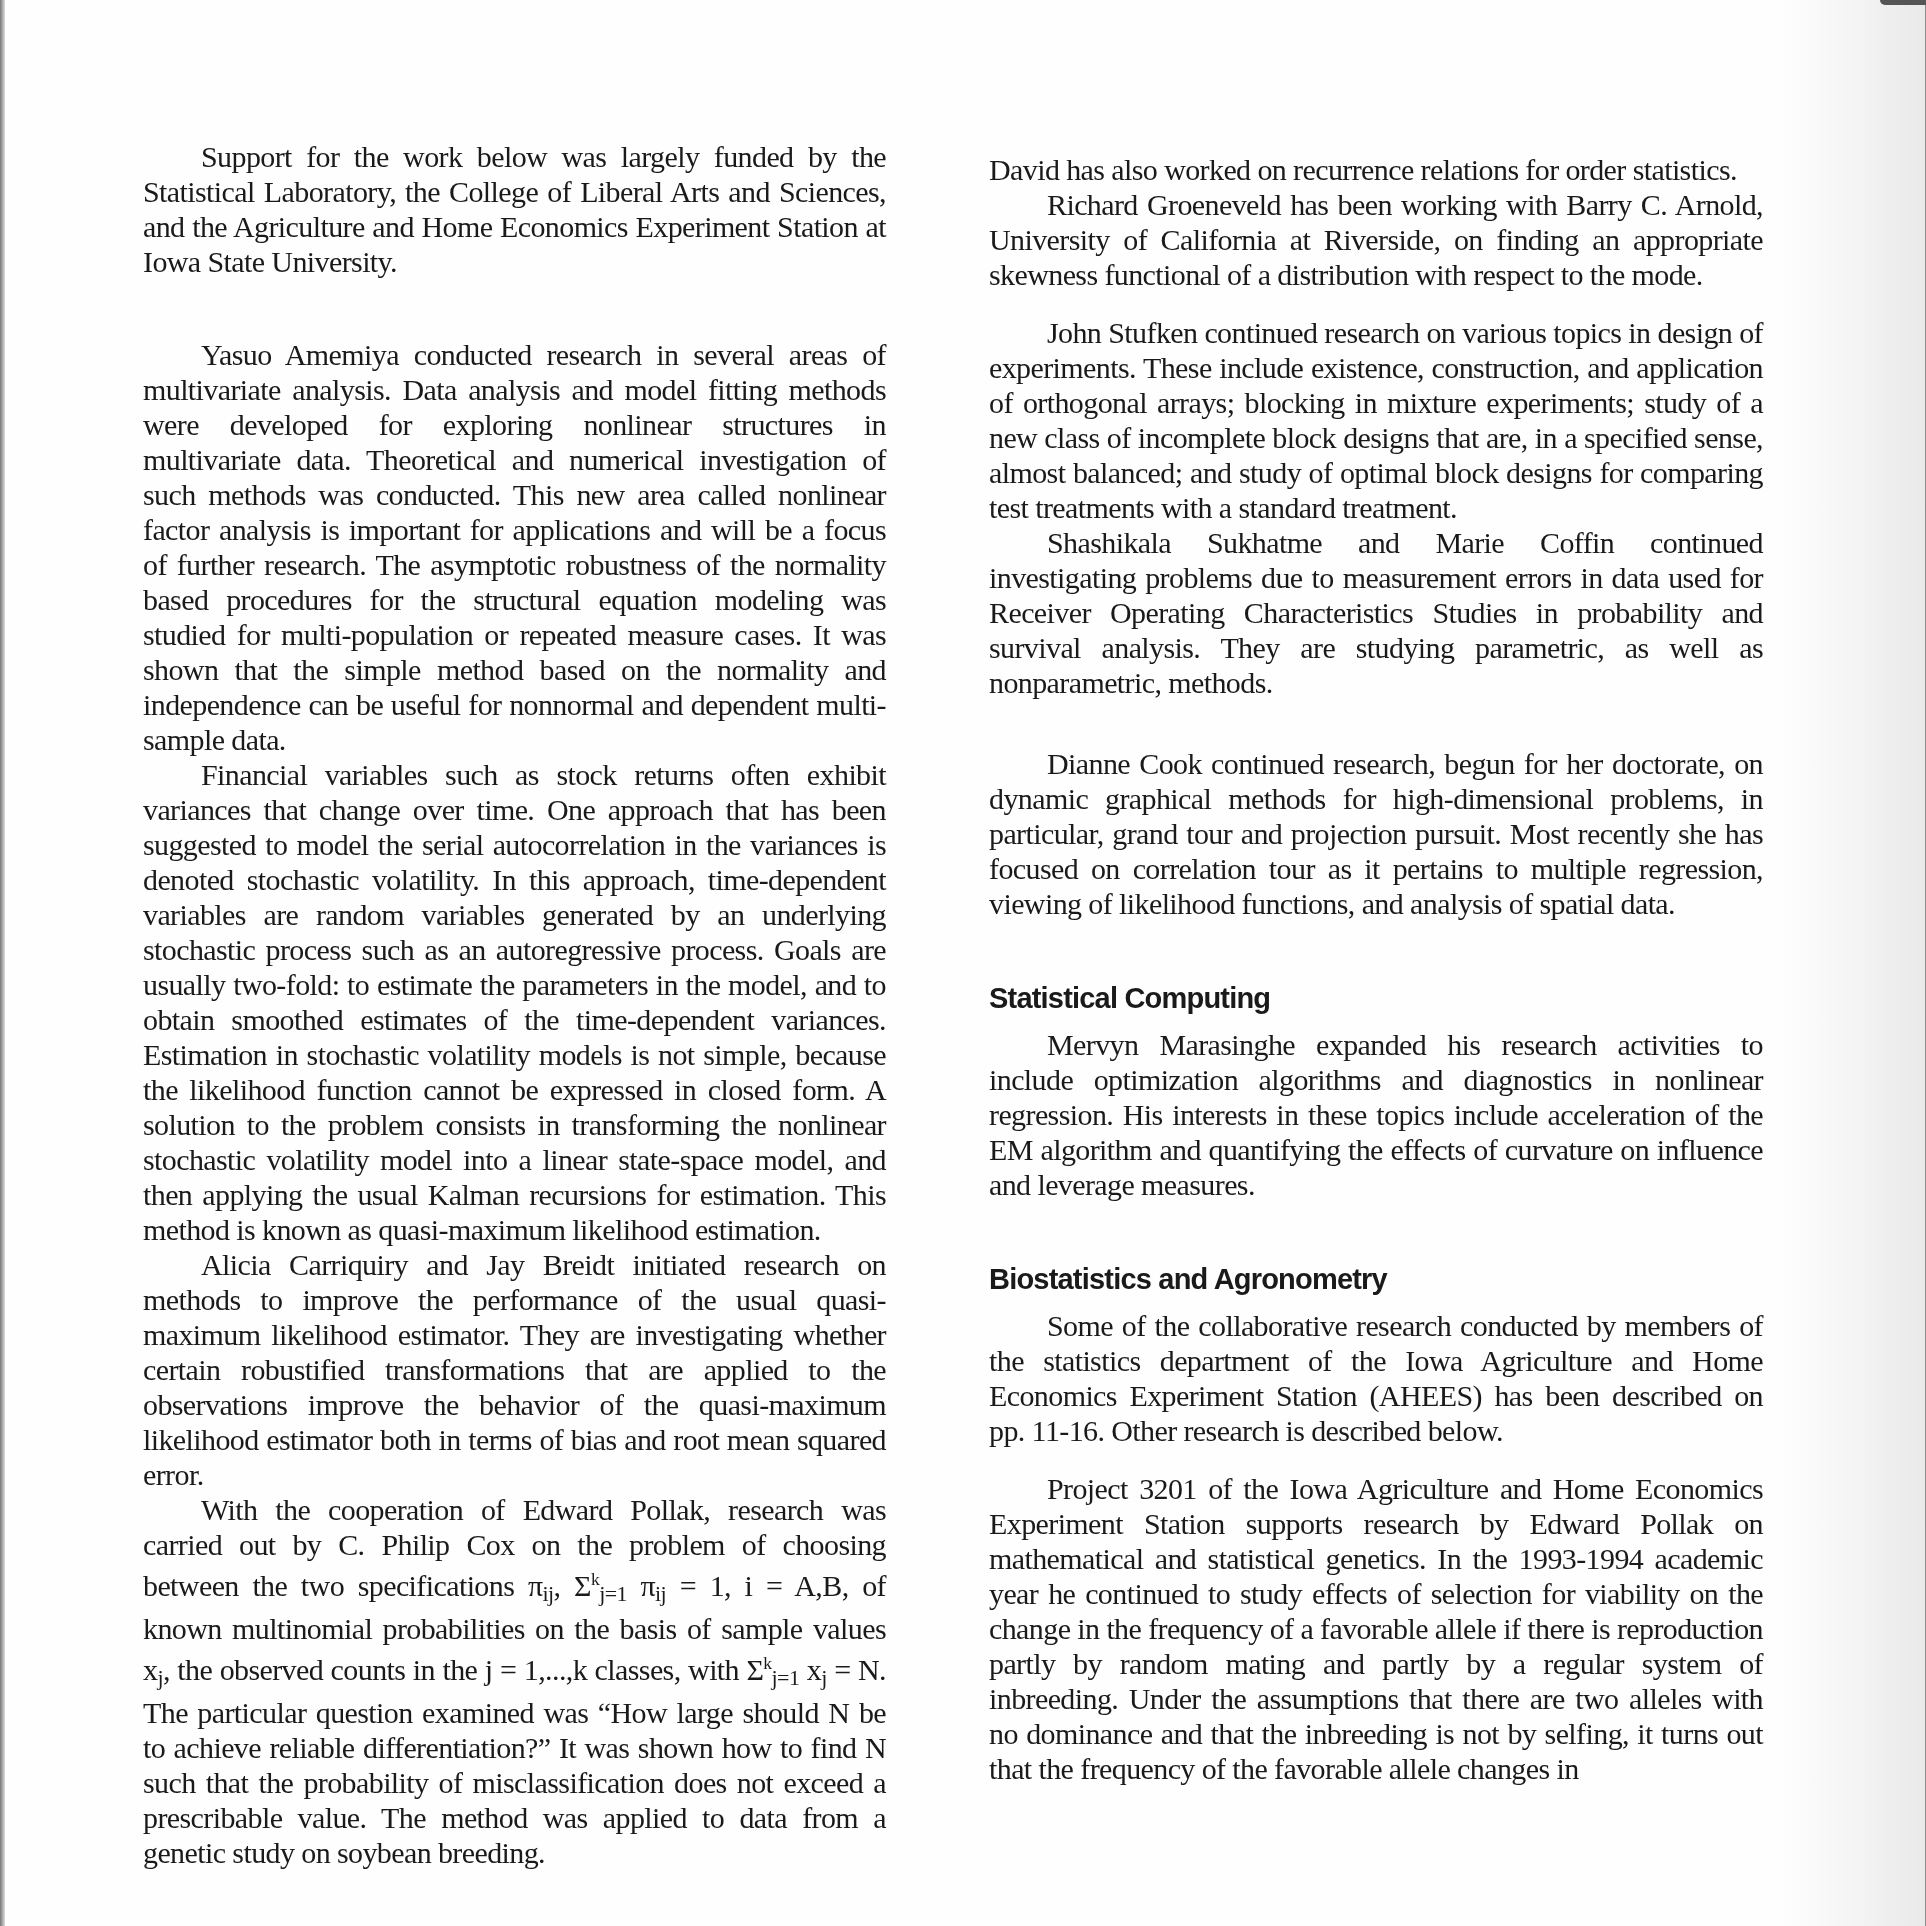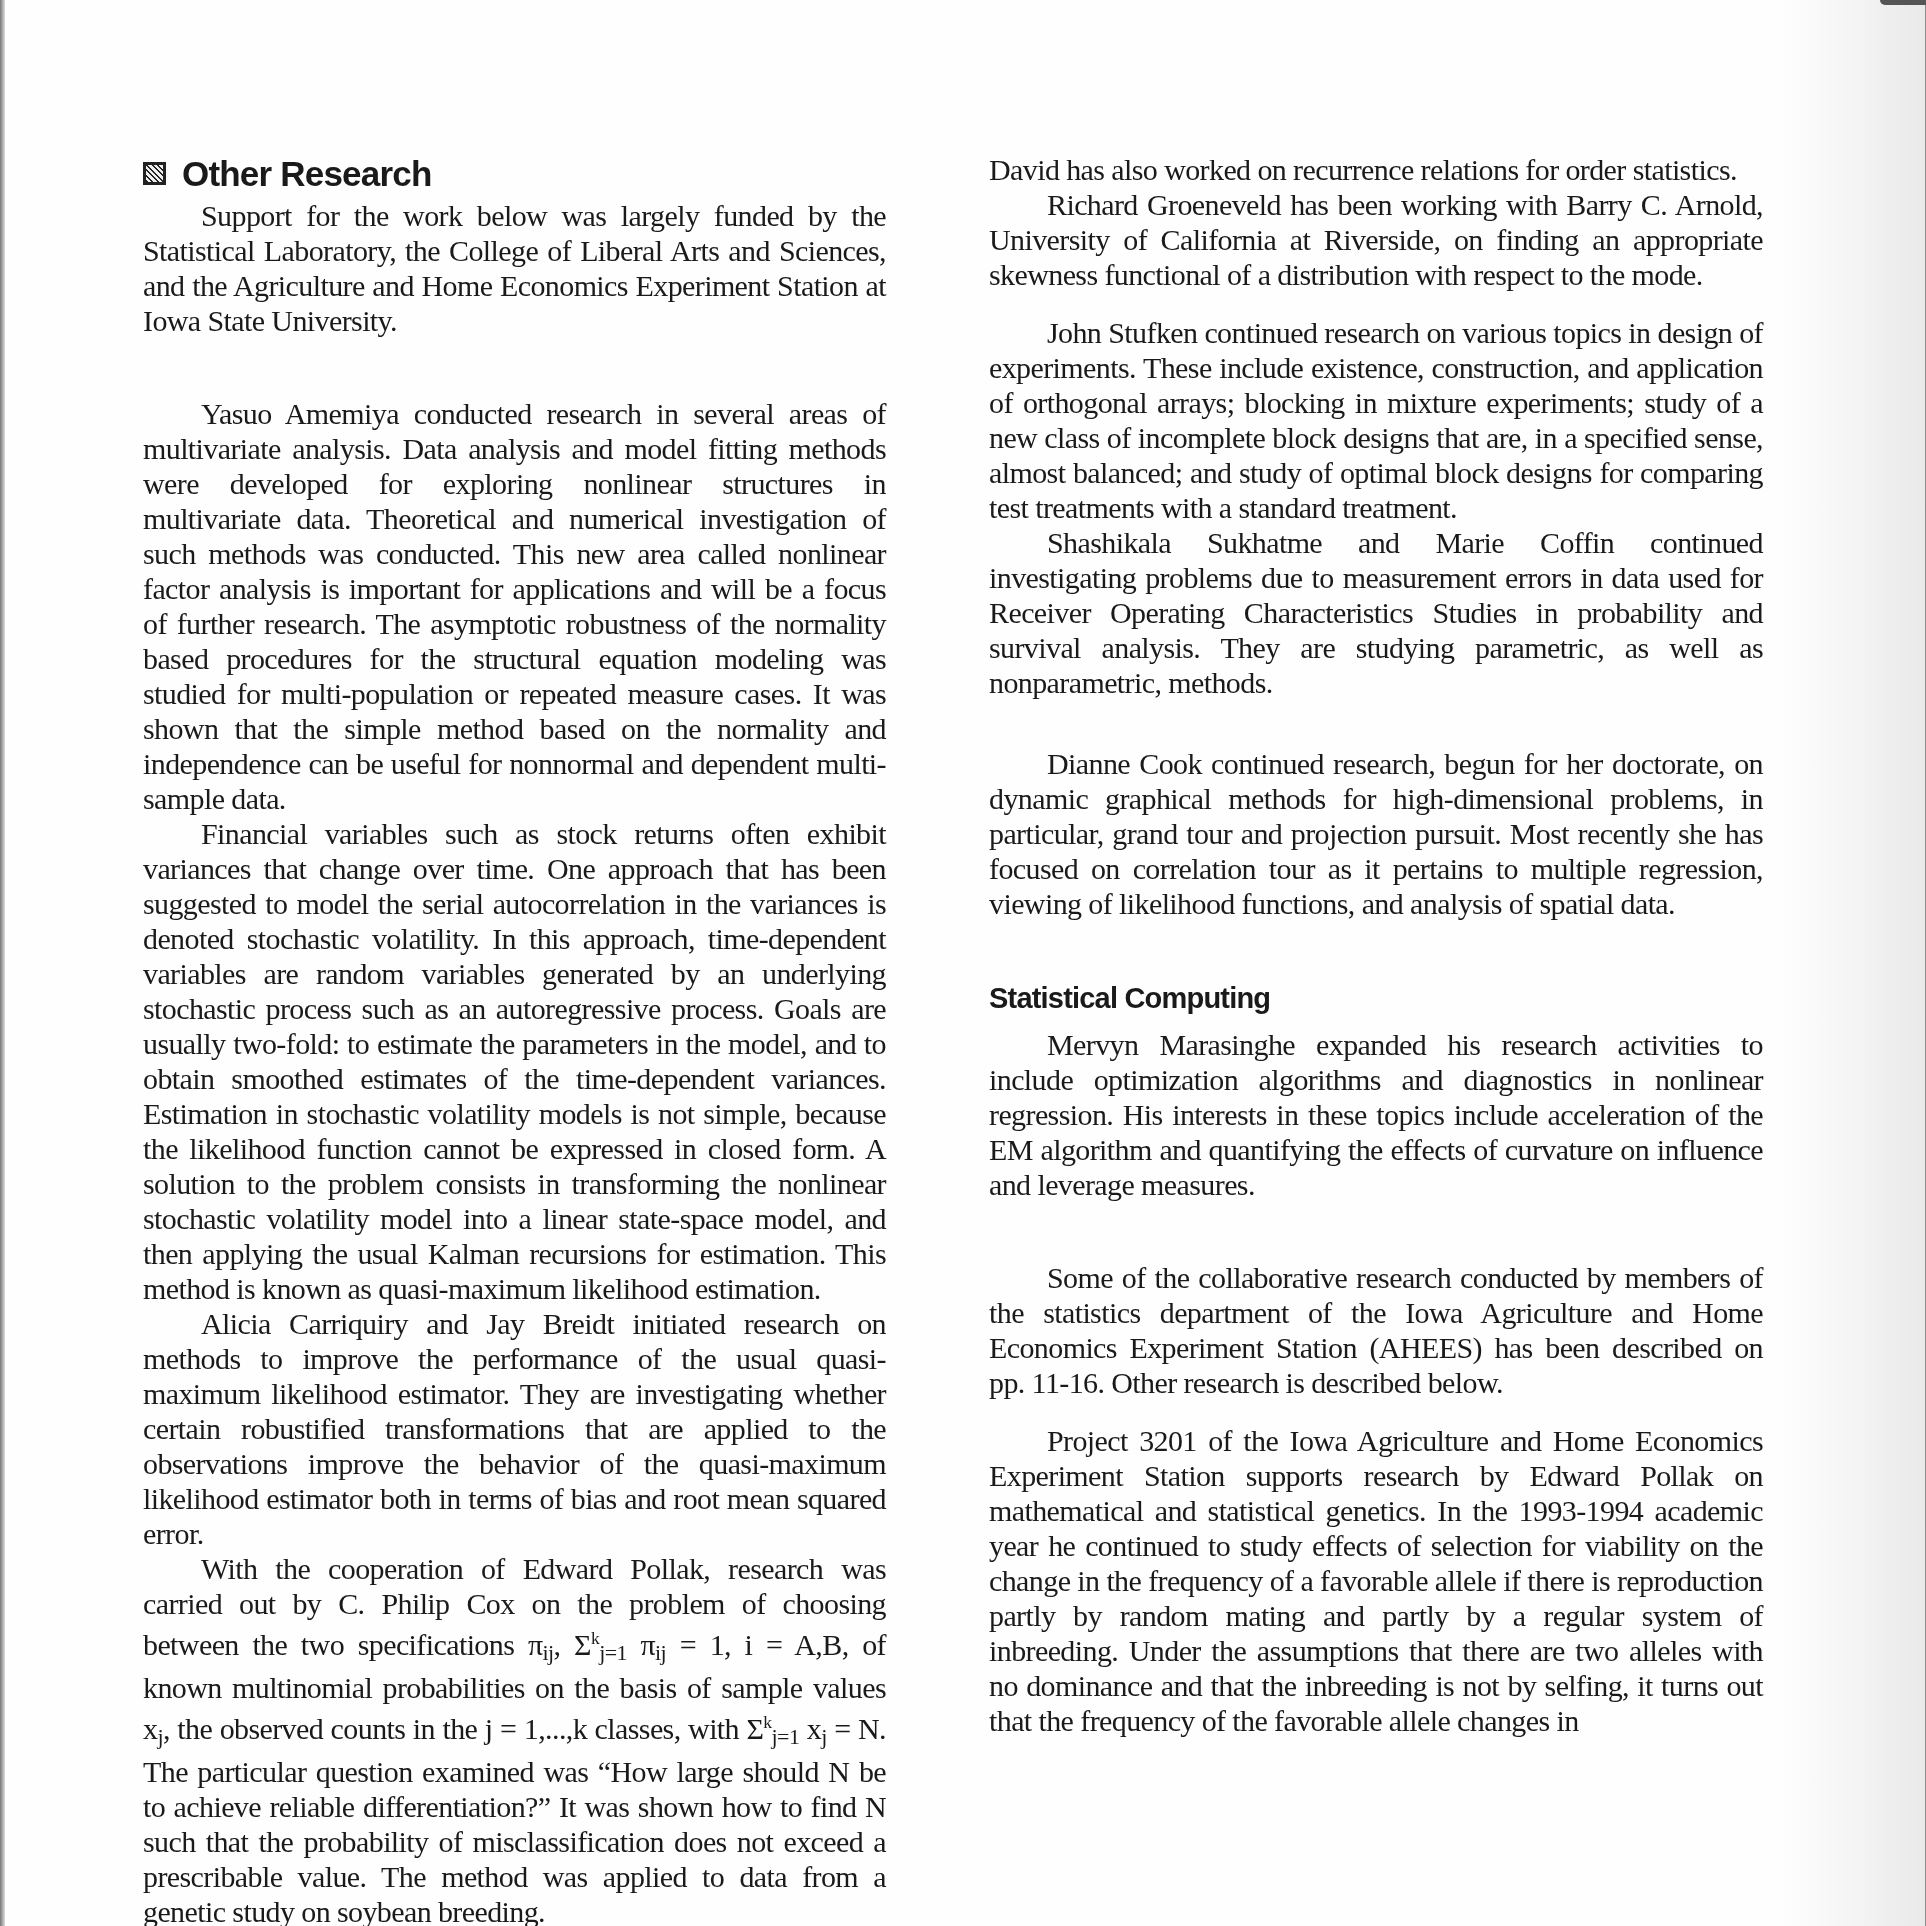--- a/index.html
+++ b/index.html
@@ -55,24 +55,20 @@
 <body>
 
 <div class="page">
   <div class="left-edge"></div>
   <div class="gutter-shadow"></div>
   <div class="edge-line"></div>
 
   <div class="top-shadow"></div>
 
   <div class="column col-left">
-    <div class="main-title">
-      <span class="title-icon"></span>
-      <span>Other Research</span>
-    </div>
     <p>Support for the work below was largely funded by the Statistical Laboratory, the College of Liberal Arts and Sciences, and the Agriculture and Home Economics Experiment Station at Iowa State University.</p>
 
     <div class="sp-large"></div>
     <p>Yasuo Amemiya conducted research in several areas of multivariate analysis. Data analysis and model fitting methods were developed for exploring nonlinear structures in multivariate data. Theoretical and numerical investigation of such methods was conducted. This new area called nonlinear factor analysis is important for applications and will be a focus of further research. The asymptotic robustness of the normality based procedures for the structural equation modeling was studied for multi-population or repeated measure cases. It was shown that the simple method based on the normality and independence can be useful for nonnormal and dependent multi-sample data.</p>
     <p>Financial variables such as stock returns often exhibit variances that change over time. One approach that has been suggested to model the serial autocorrelation in the variances is denoted stochastic volatility. In this approach, time-dependent variables are random variables generated by an underlying stochastic process such as an autoregressive process. Goals are usually two-fold: to estimate the parameters in the model, and to obtain smoothed estimates of the time-dependent variances. Estimation in stochastic volatility models is not simple, because the likelihood function cannot be expressed in closed form. A solution to the problem consists in transforming the nonlinear stochastic volatility model into a linear state-space model, and then applying the usual Kalman recursions for estimation. This method is known as quasi-maximum likelihood estimation.</p>
     <p>Alicia Carriquiry and Jay Breidt initiated research on methods to improve the performance of the usual quasi-maximum likelihood estimator. They are investigating whether certain robustified transformations that are applied to the observations improve the behavior of the quasi-maximum likelihood estimator both in terms of bias and root mean squared error.</p>
     <p><span>With the cooperation of Edward Pollak, research was carried out by C. Philip Cox on the problem of choosing between the two specifications π</span><span class="sub">ij</span><span>, Σ</span><span class="sup">k</span><span class="sub">j=1</span><span> π</span><span class="sub">ij</span><span> = 1, i = A,B, of known multinomial probabilities on the basis of sample values x</span><span class="sub">j</span><span>, the observed counts in the j = 1,...,k classes, with Σ</span><span class="sup">k</span><span class="sub">j=1</span><span> x</span><span class="sub">j</span><span> = N. The particular question examined was “How large should N be to achieve reliable differentiation?” It was shown how to find N such that the probability of misclassification does not exceed a prescribable value. The method was applied to data from a genetic study on soybean breeding.</span></p>
 
   </div>
 
@@ -84,19 +80,20 @@
     <p>Shashikala Sukhatme and Marie Coffin continued investigating problems due to measurement errors in data used for Receiver Operating Characteristics Studies in probability and survival analysis. They are studying parametric, as well as nonparametric, methods.</p>
 
     <div class="sp-med"></div>
     <p>Dianne Cook continued research, begun for her doctorate, on dynamic graphical methods for high-dimensional problems, in particular, grand tour and projection pursuit. Most recently she has focused on correlation tour as it pertains to multiple regression, viewing of likelihood functions, and analysis of spatial data.</p>
 
     <div class="sp-large"></div>
     <div class="subhead">Statistical Computing</div>
     <p>Mervyn Marasinghe expanded his research activities to include optimization algorithms and diagnostics in nonlinear regression. His interests in these topics include acceleration of the EM algorithm and quantifying the effects of curvature on influence and leverage measures.</p>
 
     <div class="sp-large"></div>
+    <div class="subhead">Biostatistics and Agronometry</div>
     <p>Some of the collaborative research conducted by members of the statistics department of the Iowa Agriculture and Home Economics Experiment Station (AHEES) has been described on pp. 11-16. Other research is described below.</p>
     <div class="sp-small"></div>
     <p>Project 3201 of the Iowa Agriculture and Home Economics Experiment Station supports research by Edward Pollak on mathematical and statistical genetics. In the 1993-1994 academic year he continued to study effects of selection for viability on the change in the frequency of a favorable allele if there is reproduction partly by random mating and partly by a regular system of inbreeding. Under the assumptions that there are two alleles with no dominance and that the inbreeding is not by selfing, it turns out that the frequency of the favorable allele changes in</p>
   </div>
 
 </div>
 
 
 </body></html>

